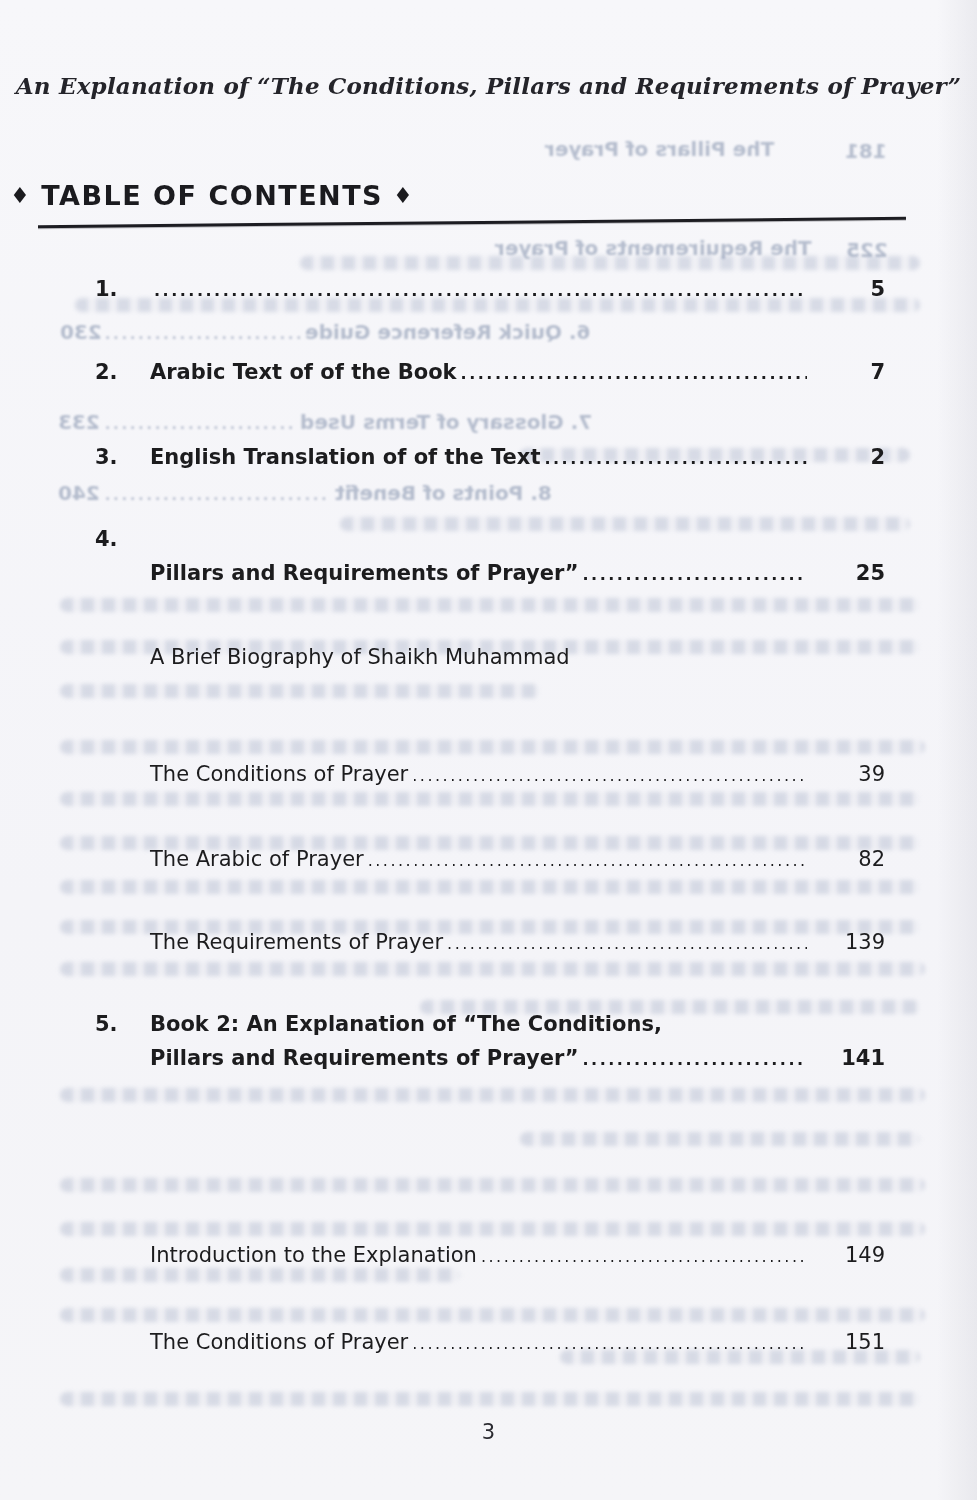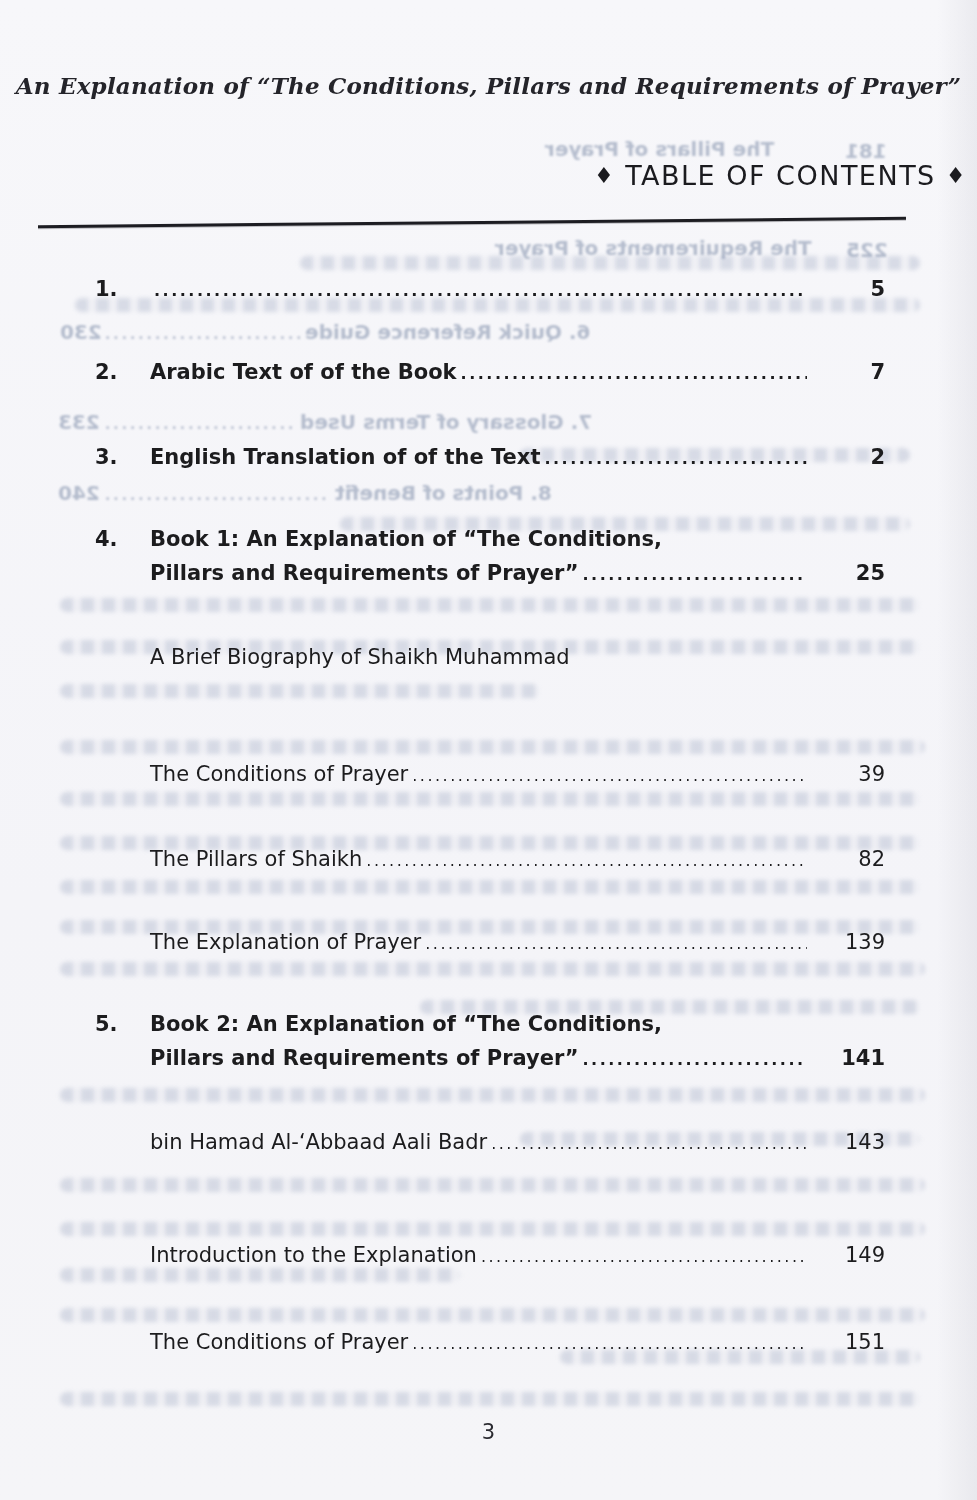--- a/index.html
+++ b/index.html
@@ -47,23 +47,23 @@
   .content{position:absolute;inset:0;z-index:2;}
   .running-header{
     position:absolute;top:72px;left:0;width:100%;
     text-align:center;
     font-family:"DejaVu Serif","Liberation Serif",serif;
     font-style:italic;font-weight:bold;
     font-size:23px;color:#24242a;
     letter-spacing:0.2px;
   }
   .toc-title{
-    position:absolute;top:160px;left:0;width:100%;
-    text-align:right;
-    font-weight:normal;font-size:27px;color:#1b1b1f;
+    position:absolute;top:180px;left:0;width:100%;
+    text-align:left;
+    font-weight:bold;font-size:27px;color:#1b1b1f;
     letter-spacing:1.5px;
   }
   .toc-title .dia{font-size:22px;position:relative;top:-2px;padding:0 10px;}
   .rule{
     position:absolute;top:221px;left:38px;width:868px;height:3px;
     background:#1d1d22;transform:rotate(-0.55deg);
     box-shadow:0 1px 0 rgba(30,30,40,0.25);
   }
   .entry{
     position:absolute;left:95px;width:790px;
@@ -164,21 +164,20 @@
         <span class="num">3.</span>
         <span class="etext">English Translation of of the Text</span>
         <span class="dots"></span>
         <span class="pagenum">2</span>
       </div>
     </div>
 
     <div class="entry bold" style="top:522px;">
       <div class="row">
         <span class="num">4.</span>
-        <span class="etext">Book 1: An Explanation of “The Conditions,</span>
       </div>
       <div class="row">
         <span class="num"></span>
         <span class="etext">Pillars and Requirements of Prayer”</span>
         <span class="dots"></span>
         <span class="pagenum">25</span>
       </div>
     </div>
 
     <div class="entry" style="top:640px;">
@@ -193,55 +192,49 @@
         <span class="num"></span>
         <span class="etext">The Conditions of Prayer</span>
         <span class="dots"></span>
         <span class="pagenum">39</span>
       </div>
     </div>
 
     <div class="entry" style="top:842px;">
       <div class="row">
         <span class="num"></span>
-        <span class="etext">The Pillars of Shaikh</span>
+        <span class="etext">The Arabic of Prayer</span>
         <span class="dots"></span>
         <span class="pagenum">82</span>
       </div>
     </div>
 
     <div class="entry" style="top:925px;">
       <div class="row">
         <span class="num"></span>
-        <span class="etext">The Explanation of Prayer</span>
+        <span class="etext">The Requirements of Prayer</span>
         <span class="dots"></span>
         <span class="pagenum">139</span>
       </div>
     </div>
 
     <div class="entry bold" style="top:1007px;">
       <div class="row">
         <span class="num">5.</span>
         <span class="etext">Book 2: An Explanation of “The Conditions,</span>
       </div>
       <div class="row">
         <span class="num"></span>
         <span class="etext">Pillars and Requirements of Prayer”</span>
         <span class="dots"></span>
         <span class="pagenum">141</span>
       </div>
     </div>
 
     <div class="entry" style="top:1125px;">
-      <div class="row">
-        <span class="num"></span>
-        <span class="etext">bin Hamad Al-‘Abbaad Aali Badr</span>
-        <span class="dots"></span>
-        <span class="pagenum">143</span>
-      </div>
     </div>
 
     <div class="entry" style="top:1238px;">
       <div class="row">
         <span class="num"></span>
         <span class="etext">Introduction to the Explanation</span>
         <span class="dots"></span>
         <span class="pagenum">149</span>
       </div>
     </div>

